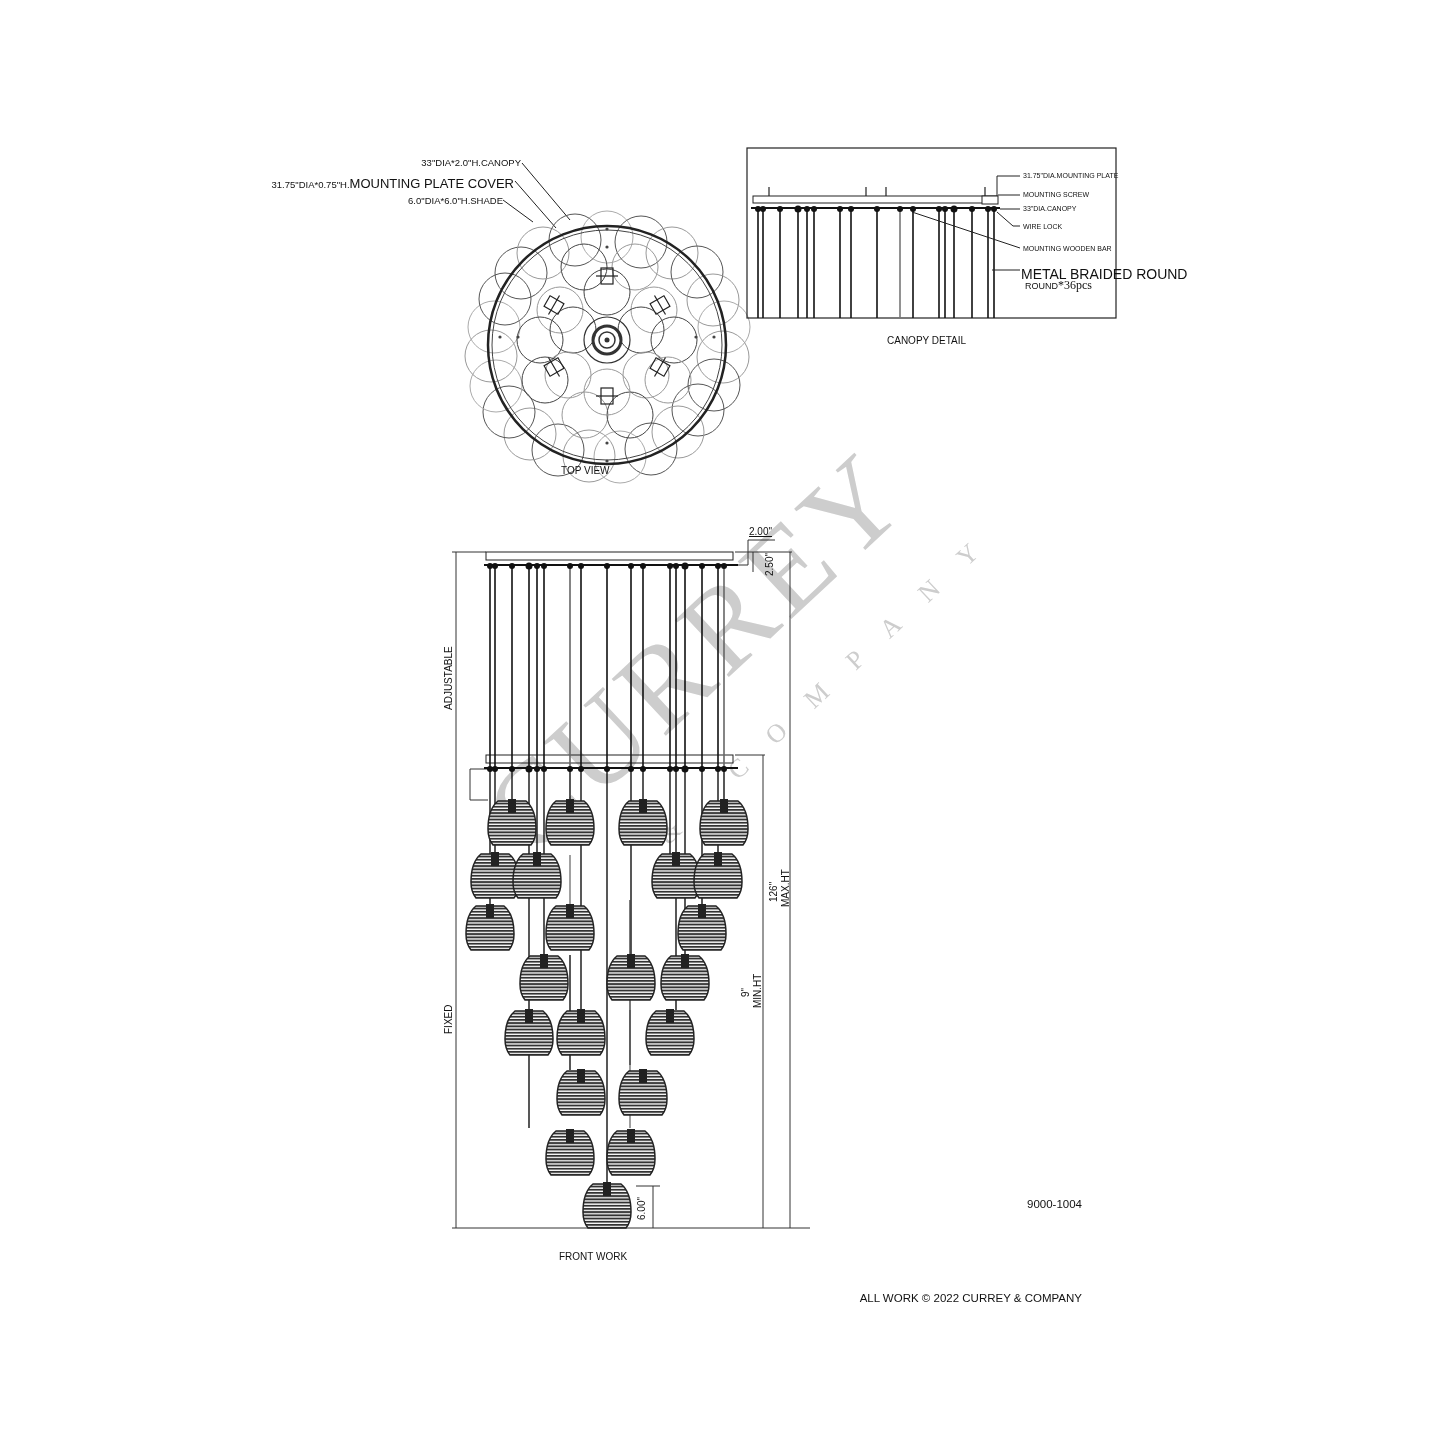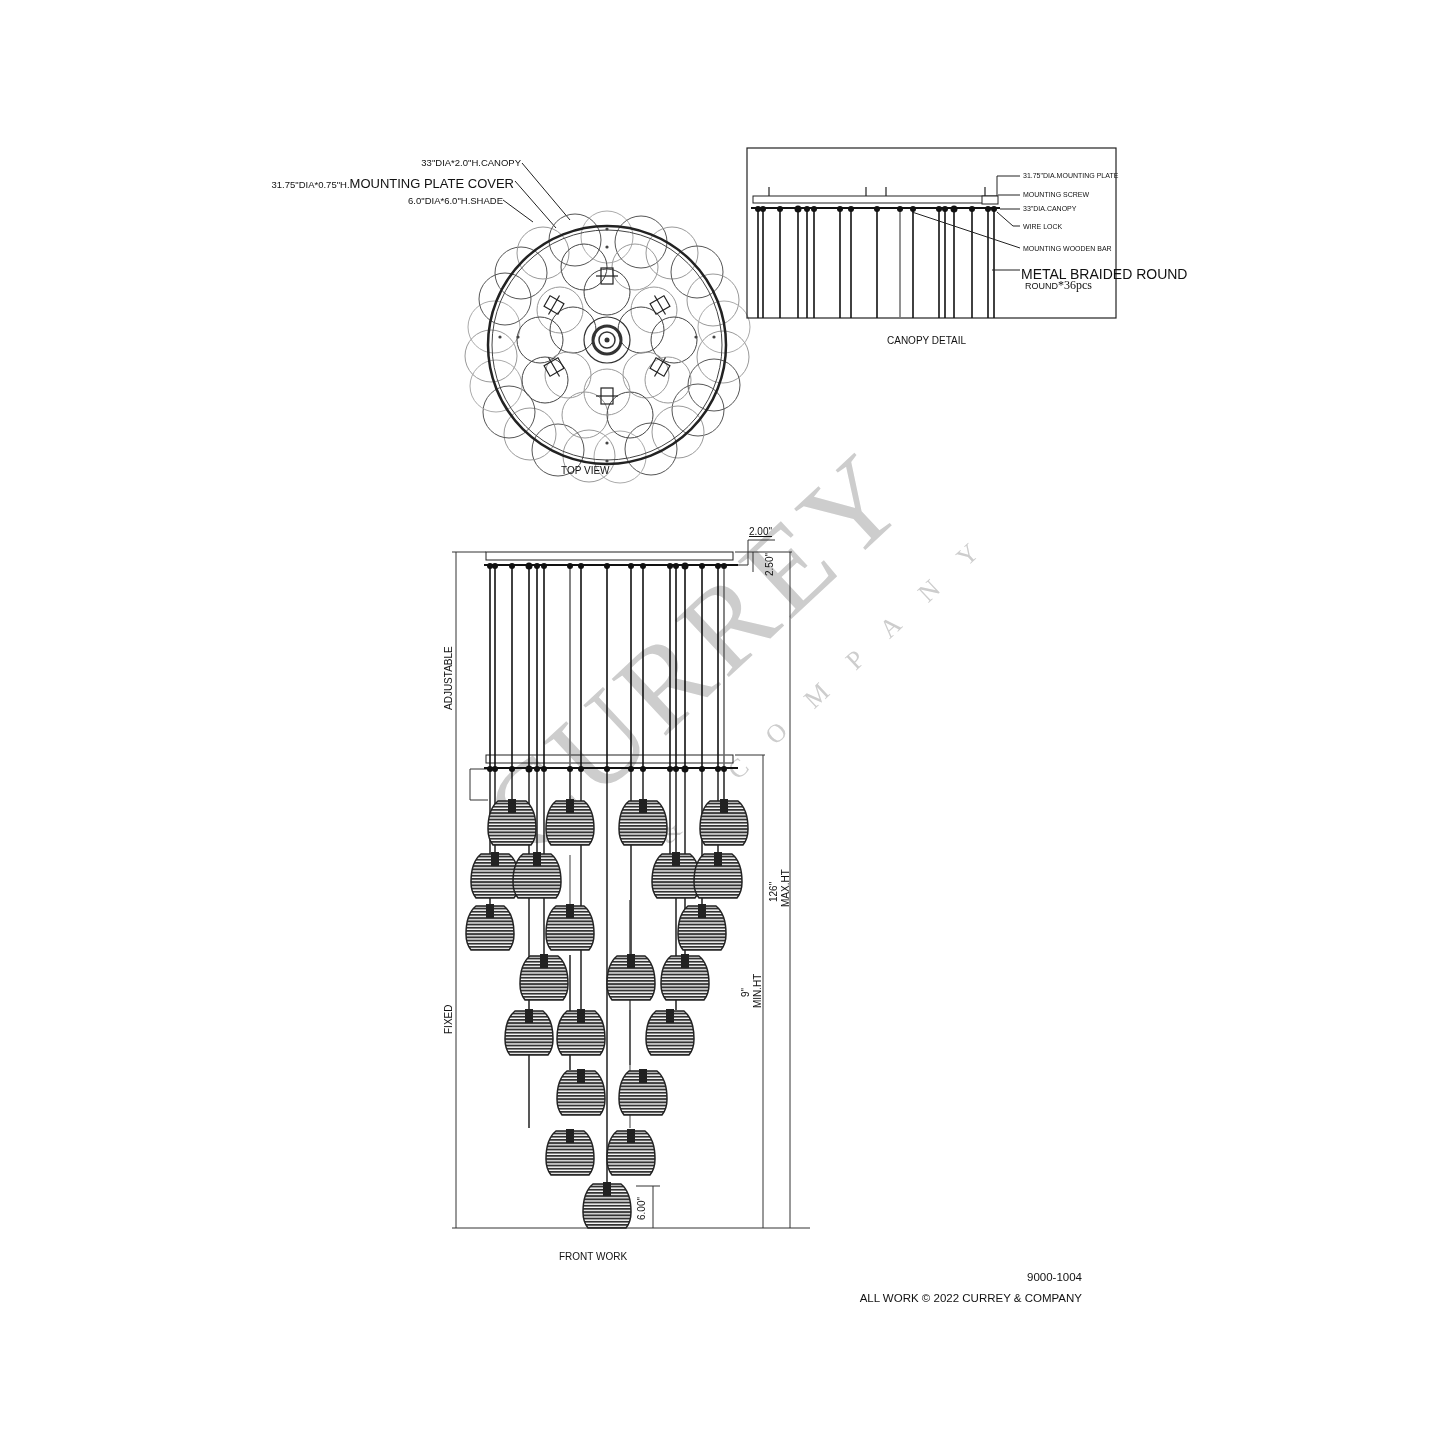--- a/index.html
+++ b/index.html
@@ -343,14 +343,14 @@
 <div class="lbl vert" style="left:764px; top:576px;">2.50"</div>
 <div class="lbl vert" style="left:443px; top:710px;">ADJUSTABLE</div>
 <div class="lbl vert" style="left:443px; top:1034px;">FIXED</div>
 <div class="lbl vert" style="left:768px; top:902px;">126"</div>
 <div class="lbl vert" style="left:780px; top:907px;">MAX.HT</div>
 <div class="lbl vert" style="left:740px; top:997px;">9"</div>
 <div class="lbl vert" style="left:752px; top:1008px;">MIN.HT</div>
 <div class="lbl vert" style="left:636px; top:1220px;">6.00"</div>
 <div class="lbl title" style="left:559px; top:1251px;">FRONT WORK</div>
 
-<div class="lbl footer" style="right:363px; top:1271px;">9000-1004</div>
+<div class="lbl footer" style="right:363px; top:1198px;">9000-1004</div>
 <div class="lbl footer" style="right:363px; top:1292px;">ALL WORK © 2022 CURREY &amp; COMPANY</div>
 
 </body></html>

